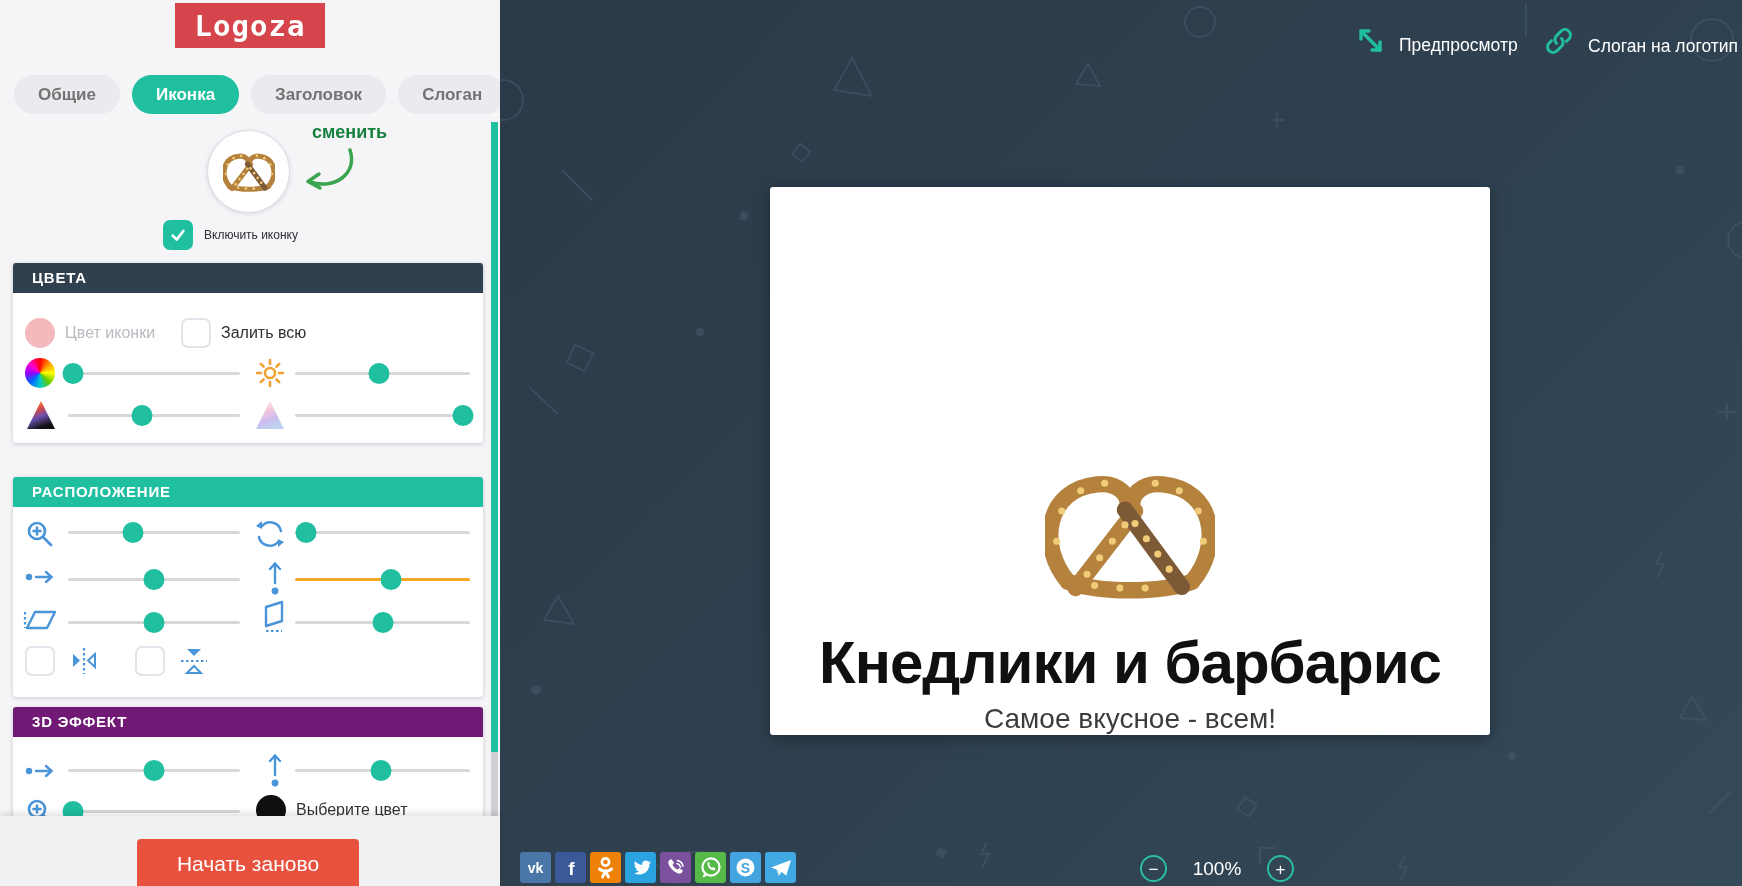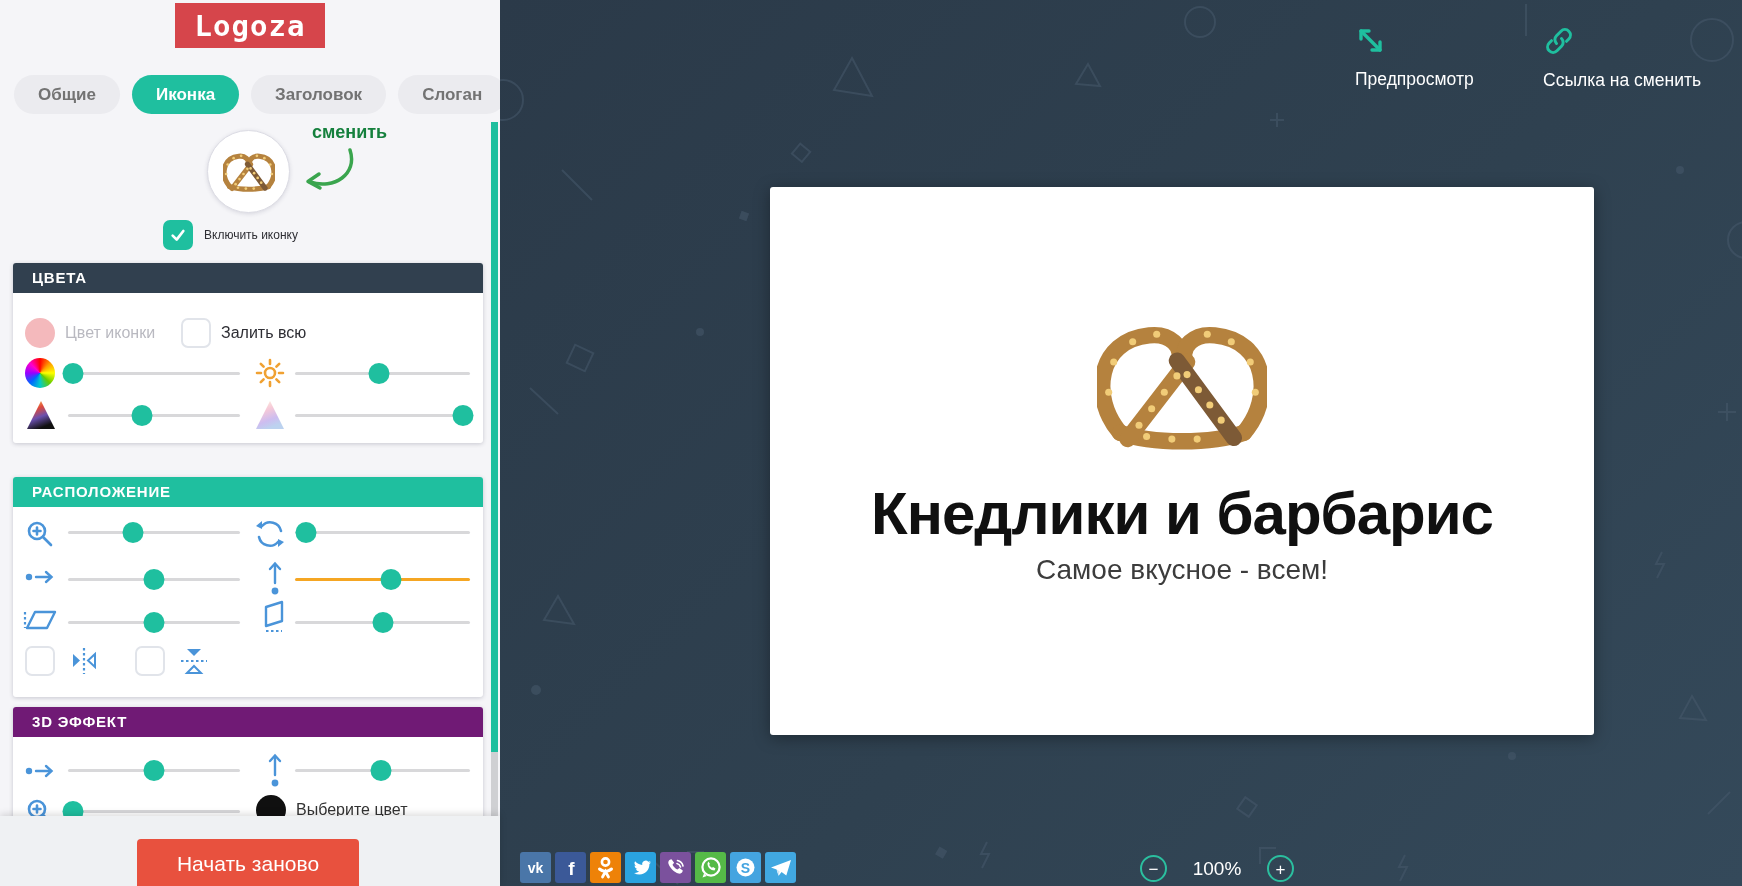--- a/index.html
+++ b/index.html
@@ -50,25 +50,25 @@
       box-shadow:0 -2px 7px rgba(0,0,0,.14);z-index:5;}
   .restart-btn{position:absolute;left:137px;top:23px;width:222px;height:50px;background:#e8513e;
       border:none;border-radius:4px;color:#fff;font-size:21px;cursor:pointer;
       font-family:"Liberation Sans",sans-serif;}
   .scroll-thumb{position:absolute;left:491px;top:122px;width:7px;height:630px;background:#1fbf9f;z-index:4;}
   .scroll-rest{position:absolute;left:491px;top:752px;width:7px;height:64px;background:#cfd0d3;z-index:4;}
   
   .main{position:absolute;left:500px;top:0;width:1242px;height:886px;overflow:hidden;
       background:linear-gradient(135deg,#2b3a49 0%,#2f4150 55%,#34495a 100%);}
   .doodles{position:absolute;left:0;top:0;}
-  .toplink{position:absolute;top:25px;display:flex;align-items:flex-start;gap:13px;cursor:pointer;flex-direction:column;}
+  .toplink{position:absolute;top:25px;display:flex;align-items:flex-end;gap:13px;cursor:pointer;}
   .toplink span{color:#fff;font-size:17.5px;}
-  .logo-card{position:absolute;left:270px;top:187px;width:824px;height:548px;background:#fff;
+  .logo-card{position:absolute;left:270px;top:187px;width:720px;height:548px;background:#fff;
       border-radius:3px;box-shadow:0 3px 16px rgba(0,0,0,.35);display:flex;flex-direction:column;
-      align-items:center;justify-content:center;transform:translateZ(0);}
+      align-items:center;justify-content:flex-end;transform:translateZ(0);}
   .logo-card .inner{display:flex;flex-direction:column;align-items:center;margin-top:-18px;}
   .canvas-title{font-size:60px;font-weight:bold;color:#101010;margin-top:26px;letter-spacing:-1px;}
   .canvas-slogan{font-size:28px;color:#3c3c3c;margin-top:6px;}
   .social-row{position:absolute;left:20px;top:852px;display:flex;gap:4px;}
   .stile{width:31px;height:31px;border-radius:3px;display:flex;align-items:center;
       justify-content:flex-end;cursor:pointer;}
   .zoom-bar{position:absolute;top:855px;left:640px;display:flex;align-items:center;gap:22px;}
   .zbtn{width:27px;height:27px;border-radius:50%;border:2px solid #2bbf9f;color:#fff;
       background:transparent;font-size:17px;line-height:23px;text-align:center;cursor:pointer;
       box-sizing:border-box;}
@@ -377,21 +377,21 @@
     <span>Предпросмотр</span>
   </div>
 
   <div class="toplink" style="left:1043px;">
     <svg width="32" height="32" viewBox="0 0 32 32">
       <g stroke="#1fbf9f" stroke-width="3" fill="none" stroke-linecap="round">
         <path d="M13.5 18.5 a5.5 5.5 0 0 1 0 -7.8 l4.5 -4.5 a5.5 5.5 0 0 1 7.8 7.8 l-2.3 2.3"></path>
         <path d="M18.5 13.5 a5.5 5.5 0 0 1 0 7.8 l-4.5 4.5 a5.5 5.5 0 0 1 -7.8 -7.8 l2.3 -2.3"></path>
       </g>
     </svg>
-    <span>Ссылка на сменить</span>
+    <span>Слоган на логотип</span>
   </div>
 
   <div class="logo-card">
     <div class="inner">
       <svg width="170" height="134" viewBox="0 0 132 106">
         <g fill="none" stroke-linecap="round">
           <path d="M17 90 C -7 62 -1 17 40 13 C 58 11 66 23 64 31" stroke="#b5823e" stroke-width="13"></path>
           <path d="M115 90 C 139 62 133 17 92 13 C 74 11 66 23 68 31" stroke="#b5823e" stroke-width="13"></path>
           <path d="M17 90 C 42 99 90 99 115 90" stroke="#b5823e" stroke-width="13"></path>
           <path d="M70 34 L 23 95" stroke="#b5823e" stroke-width="13"></path>

